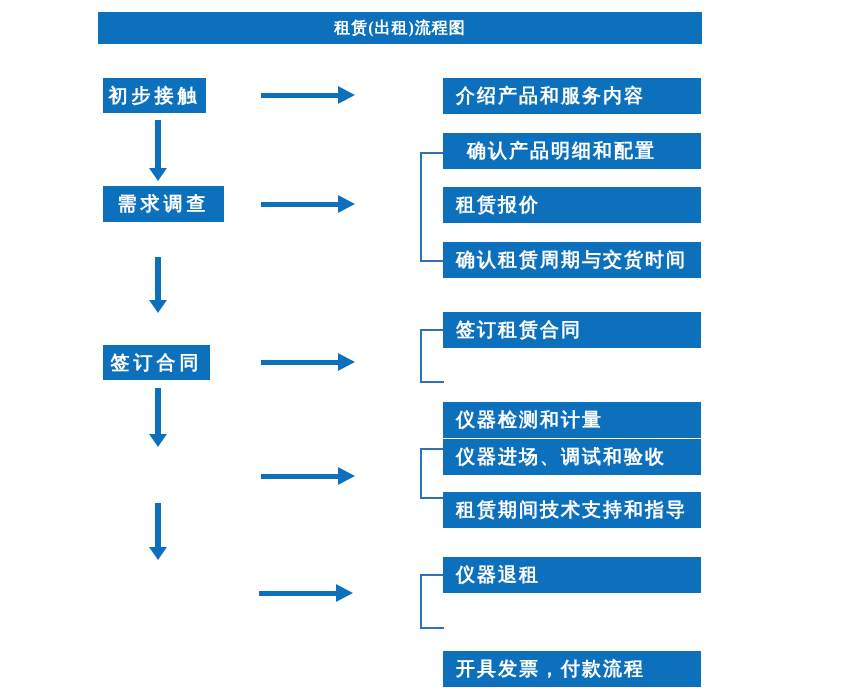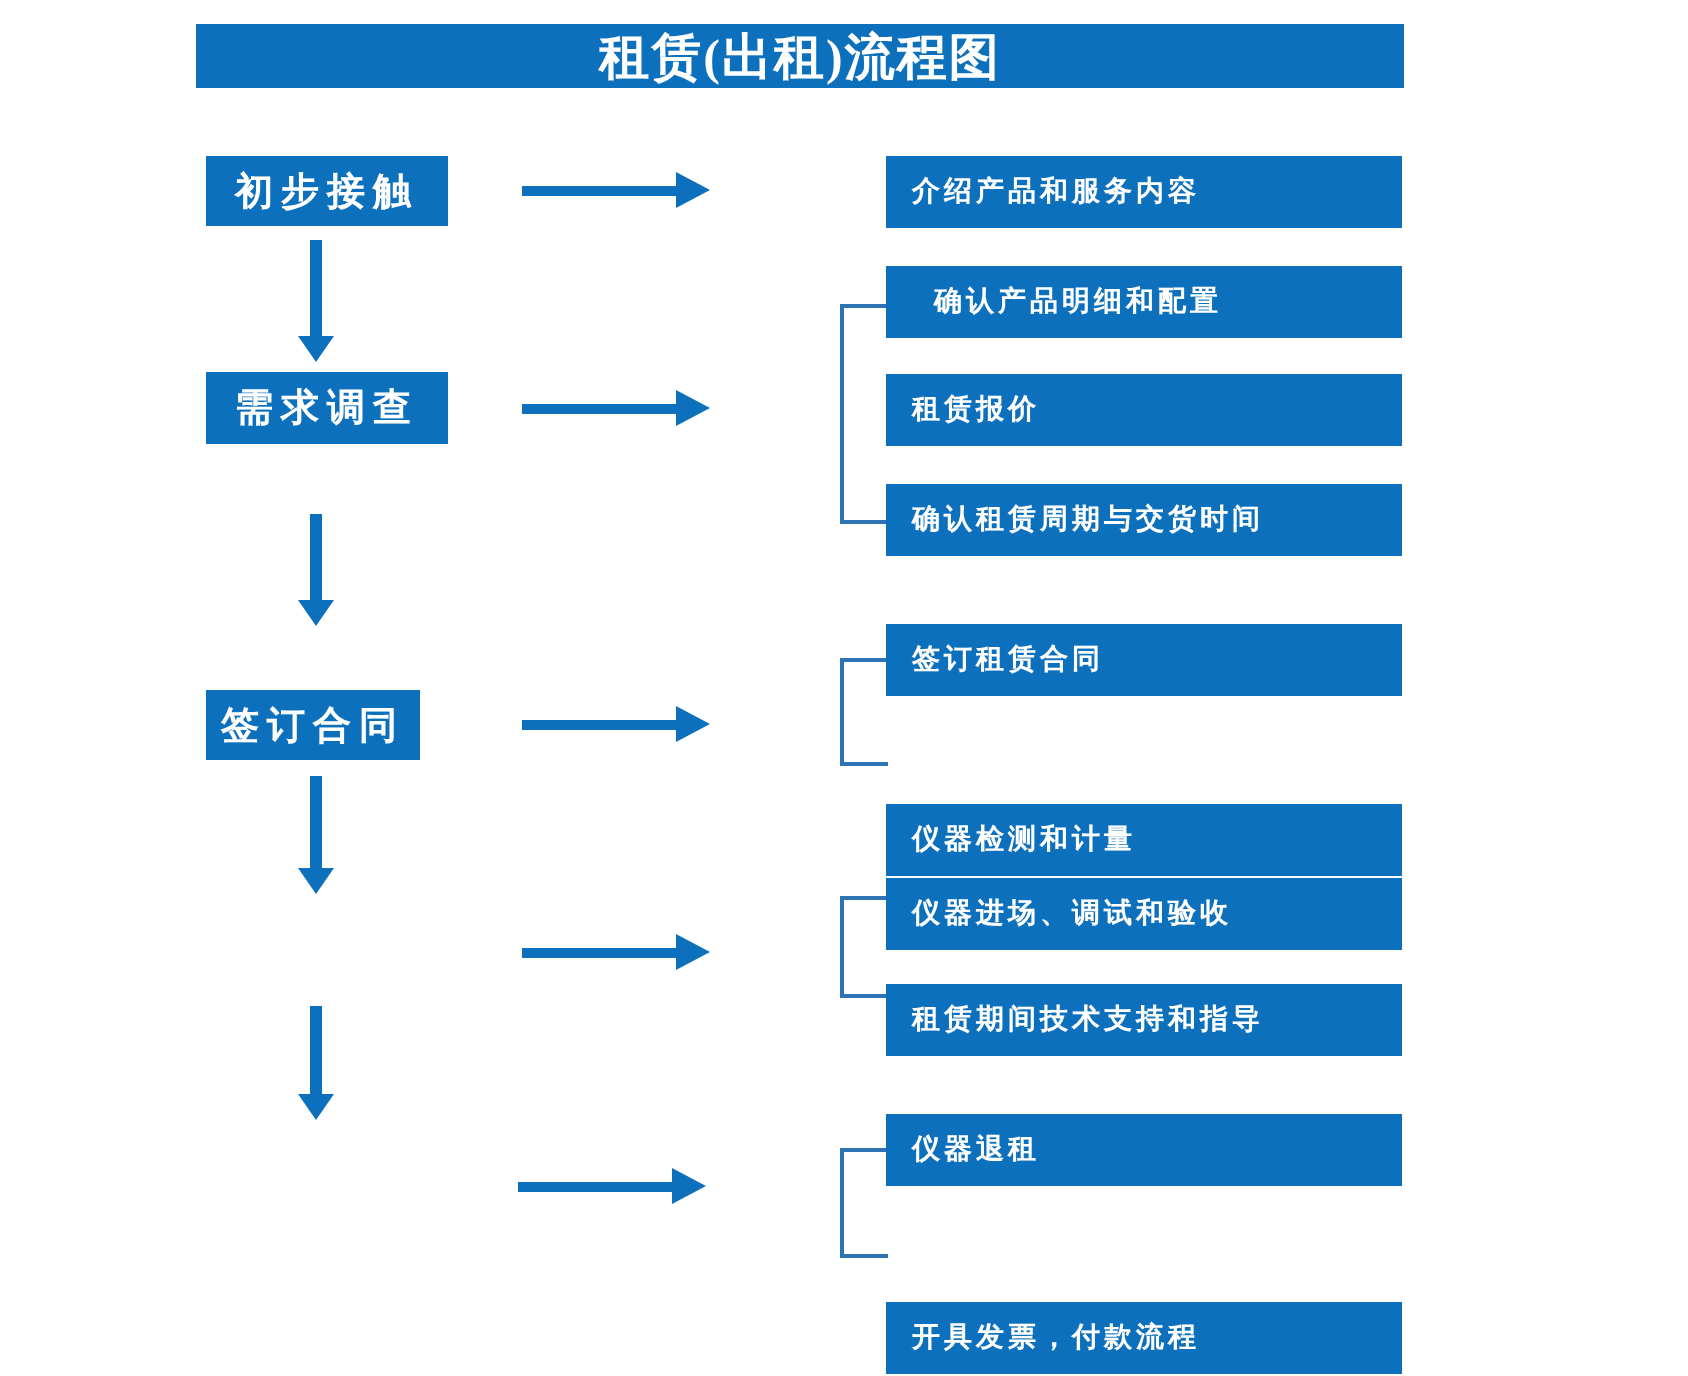--- a/index.html
+++ b/index.html
@@ -10,36 +10,36 @@
     --background:#FFFFFF;
   }
   html,body{margin:0;padding:0;background:var(--background);}
   .canvas{
     position:relative;width:844px;height:688px;background:var(--background);
     font-family:"Liberation Serif","DejaVu Serif",serif;font-weight:bold;
     overflow:hidden;
   }
   .title-bar{
     position:absolute;left:98px;top:12px;width:604px;height:32px;
-    background:var(--box-blue);color:var(--box-text);font-size:25px;
+    background:var(--box-blue);color:var(--box-text);font-size:16px;
     display:flex;align-items:center;justify-content:center;letter-spacing:1px;
   }
   .stage{
     position:absolute;background:var(--box-blue);color:var(--box-text);
     font-size:19px;display:flex;align-items:center;justify-content:center;
     letter-spacing:4px;white-space:nowrap;
   }
-  .s1{left:103px;top:78px;width:121px;height:35px;}
+  .s1{left:103px;top:78px;width:103px;height:35px;}
   .s2{left:103px;top:186px;width:121px;height:36px;}
   .s3{left:103px;top:345px;width:107px;height:35px;}
   .s4{left:103px;top:458px;width:107px;height:36px;}
   .s5{left:103px;top:575px;width:107px;height:36px;}
   .detail{
     position:absolute;left:443px;width:258px;height:36px;
-    background:var(--box-blue);color:var(--box-text);font-size:14px;
+    background:var(--box-blue);color:var(--box-text);font-size:19px;
     display:flex;align-items:center;padding-left:13px;box-sizing:border-box;
     letter-spacing:2px;white-space:nowrap;
   }
   .d1{top:78px;}  .d2{top:133px;padding-left:24px;} .d3{top:187px;} .d4{top:242px;} .d5{top:312px;}
   .d6{top:362px;margin-top:40px;} .d7{top:439px;} .d8{top:492px;text-align:right;} .d9{top:557px;} .d10{top:608px;margin-top:43px;}
   .harrow{position:absolute;width:94px;height:18px;}
   .harrow .shaft{position:absolute;left:0;top:7px;width:77px;height:5px;background:var(--arrow-blue);}
   .harrow .head{position:absolute;right:0;top:0;width:0;height:0;
     border-left:17px solid var(--arrow-blue);border-top:9px solid transparent;border-bottom:9px solid transparent;}
   .h1{left:261px;top:86px;} .h2{left:261px;top:195px;} .h3{left:261px;top:353px;}

